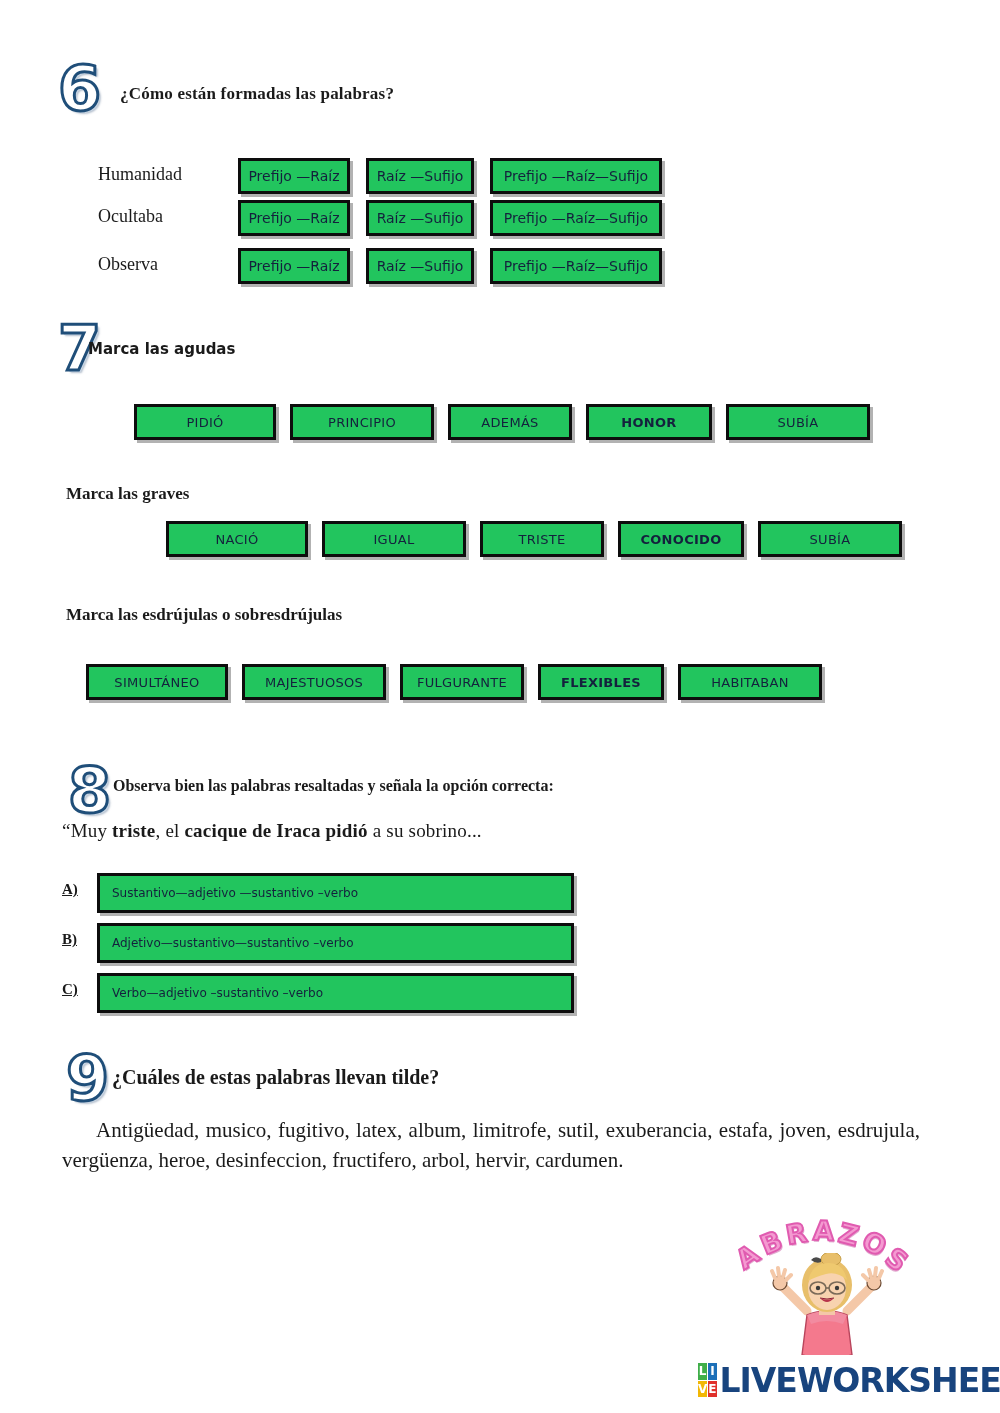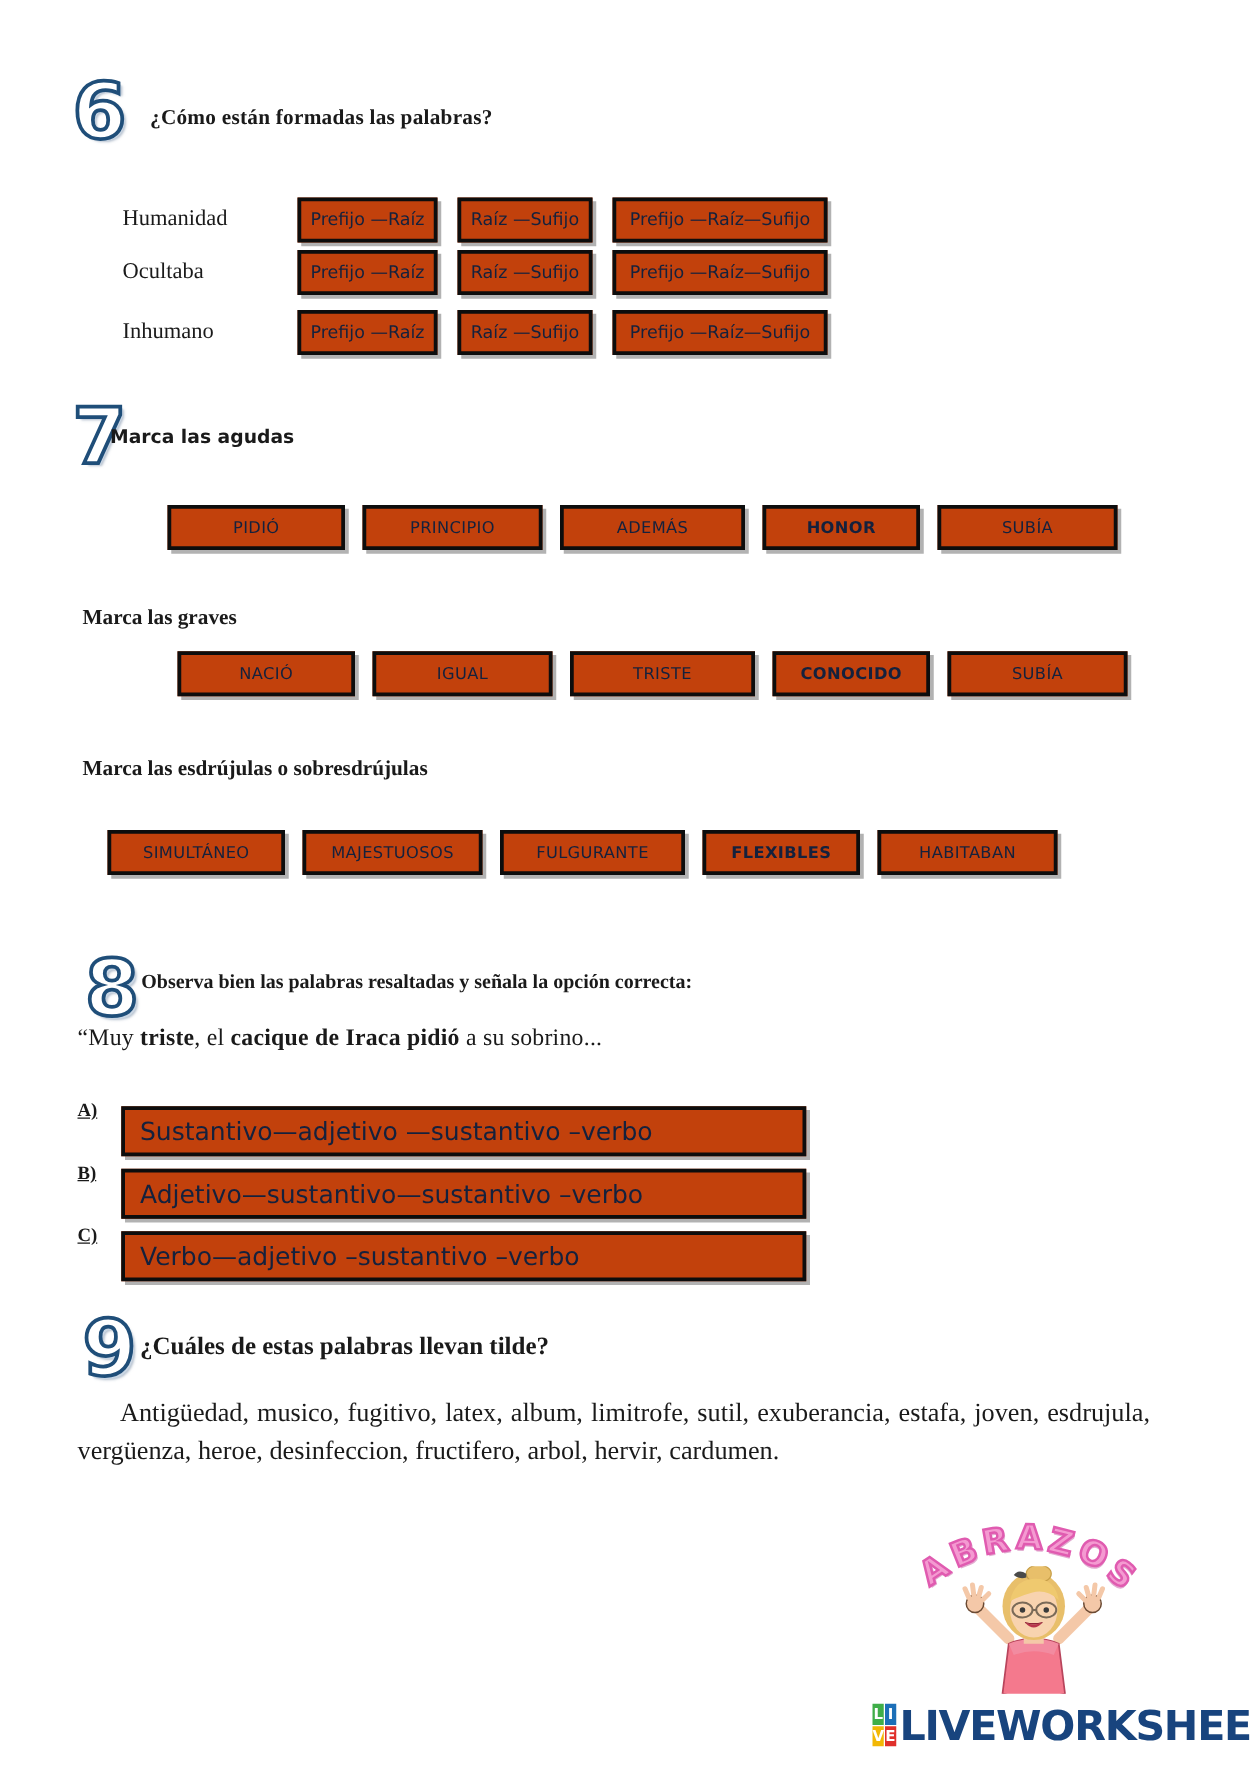--- a/index.html
+++ b/index.html
@@ -23,21 +23,21 @@
     -webkit-text-stroke:3px #1f4e79;
     text-shadow:
        2px 2px 0 #c9d6e4,
        3px 3px 2px rgba(120,140,165,.55);
     letter-spacing:0;
     user-select:none;
   }
 
   
   .optbox{
-    background:#c2410c;
+    background:#22c55e;
     border:3px solid #0d0d0d;
     box-shadow:3px 3px 0 rgba(0,0,0,.30);
     color:#14213d;
     font-family:"DejaVu Sans", sans-serif;
     display:flex;
     align-items:center;
     justify-content:center;
     box-sizing:border-box;
     cursor:pointer;
   }
@@ -82,21 +82,21 @@
     font-family:"Liberation Serif", serif;
     font-weight:700;font-size:17px;
   }
   .btnrow{position:absolute;left:86px;width:830px;height:36px;display:flex;}
   .btnrow .optbox{height:36px;font-size:13px;letter-spacing:.3px;margin-right:14px;}
   #row7a{top:404px;padding-left:48px;}
   #row7b{top:521px;justify-content:flex-end;}
   #row7c{top:664px;}
   .w1{width:142px;}
   .w2{width:144px;}
-  .w3{width:148px;}
+  .w3{width:124px;}
   .w4{width:126px;font-weight:bold;}
   .w5{width:144px;}
 
   
   #item8{position:absolute;left:0;top:0;width:1000px;}
   #item8 .num{position:absolute;left:68px;top:760px;}
   #item8 .q{
     position:absolute;left:113px;top:777px;
     font-family:"Liberation Serif", serif;
     font-weight:700;font-size:16px;
@@ -108,22 +108,22 @@
   }
   #item8 .quote b{font-weight:700;}
   .ansrow{position:absolute;left:62px;height:40px;}
   .ansrow .alabel{
     position:absolute;left:0;top:8px;
     font-family:"Liberation Serif", serif;
     font-weight:700;font-size:15px;
     text-decoration:underline;
   }
   .ansrow .optbox{
-    position:absolute;left:35px;top:12px;width:548px;height:40px;
-    font-size:20px;
+    position:absolute;left:35px;top:0;width:477px;height:40px;
+    font-size:12px;
   }
   #a8a{top:873px;}
   #a8b{top:923px;}
   #a8c{top:973px;}
 
   
   #item9{position:absolute;left:0;top:0;width:1000px;}
   #item9 .num{position:absolute;left:66px;top:1048px;}
   #item9 .q{
     position:absolute;left:112px;top:1066px;
@@ -183,21 +183,21 @@
     </div>
 
     <div class="wordrow" id="r6b">
       <div class="wlabel">Ocultaba</div>
       <div class="optbox b1">Prefijo —Raíz</div>
       <div class="optbox b2">Raíz —Sufijo</div>
       <div class="optbox b3">Prefijo —Raíz—Sufijo</div>
     </div>
 
     <div class="wordrow" id="r6c">
-      <div class="wlabel">Inhumano</div>
+      <div class="wlabel">Observa</div>
       <div class="optbox b1">Prefijo —Raíz</div>
       <div class="optbox b2">Raíz —Sufijo</div>
       <div class="optbox b3">Prefijo —Raíz—Sufijo</div>
     </div>
   </section>
 
   <section id="item7">
     <div class="qnum num">7</div>
 
     <div class="sub-a">Marca las agudas</div>

